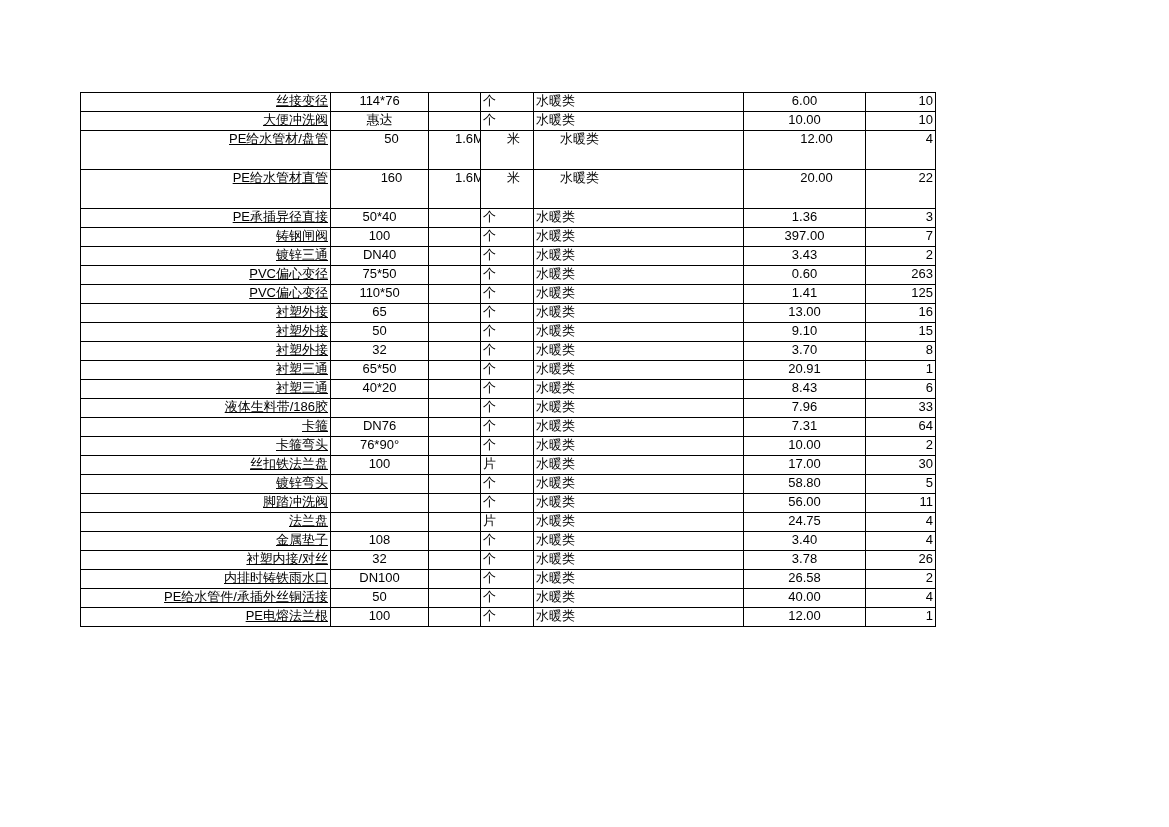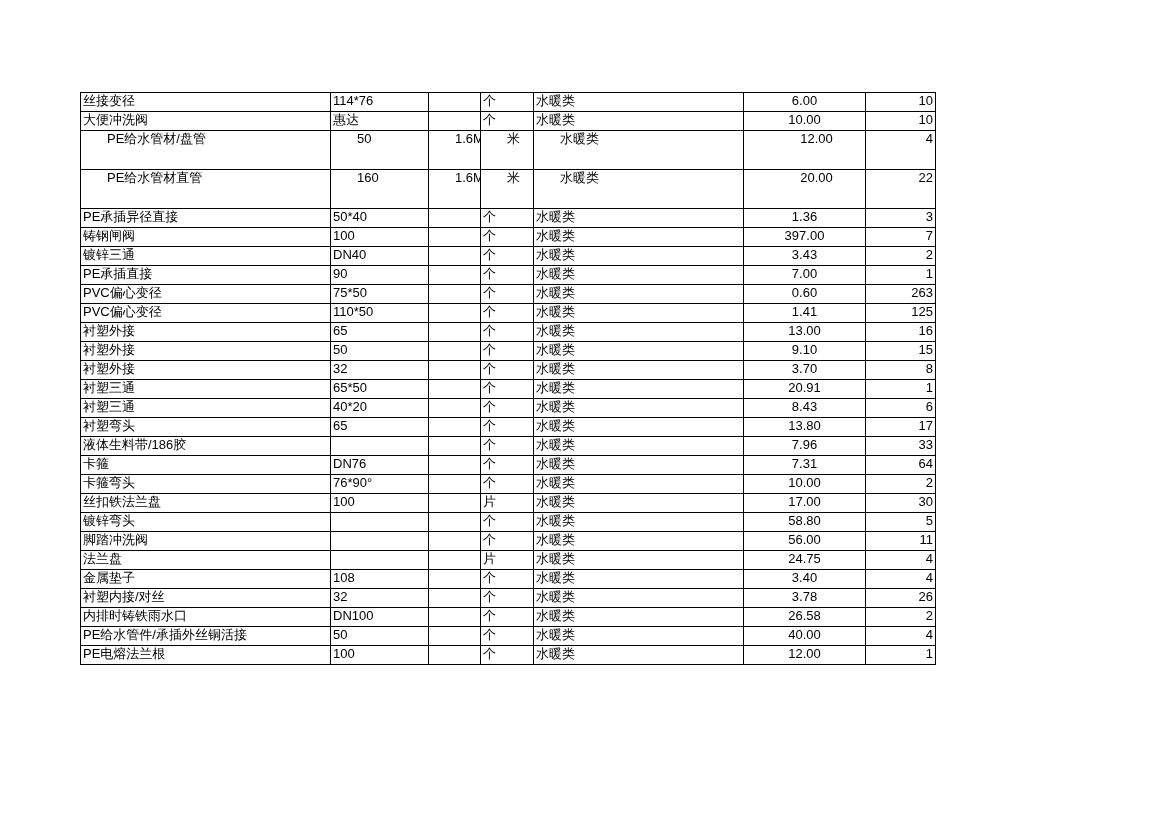--- a/index.html
+++ b/index.html
@@ -29,22 +29,22 @@
   }
   table.grid td {
     border: 1px solid #000000;
     padding: 0 2px;
     height: 18px;
     line-height: 16px;
     vertical-align: top;
     overflow: hidden;
     white-space: nowrap;
   }
-  td.c-name   { width: 245px; text-align: left; }
-  td.c-spec   { width: 93px;  text-align: left; margin-top: 41px; }
+  td.c-name   { width: 245px; text-align: right; text-decoration: underline; }
+  td.c-spec   { width: 93px;  text-align: center; margin-top: 41px; }
   td.c-press  { width: 47px;  text-align: left; white-space: normal; word-break: break-all; margin-top: 6px; }
   td.c-unit   { width: 48px;  text-align: left; }
   td.c-cat    { width: 205px; text-align: left; margin-left: 27px; }
   td.c-price  { width: 117px; text-align: center; padding-right: 3px; }
   td.c-qty    { width: 65px;  text-align: right; padding-right: 3px; }
   tr.tall td { height: 38px; padding-left: 26px; }
 </style>
 </head>
 <body>
 
@@ -108,29 +108,20 @@
         <tr>
           <td class="c-name">镀锌三通</td>
           <td class="c-spec">DN40</td>
           <td class="c-press"></td>
           <td class="c-unit">个</td>
           <td class="c-cat">水暖类</td>
           <td class="c-price">3.43</td>
           <td class="c-qty">2</td>
         </tr>
         <tr>
-          <td class="c-name">PE承插直接</td>
-          <td class="c-spec">90</td>
-          <td class="c-press"></td>
-          <td class="c-unit">个</td>
-          <td class="c-cat">水暖类</td>
-          <td class="c-price">7.00</td>
-          <td class="c-qty">1</td>
-        </tr>
-        <tr>
           <td class="c-name">PVC偏心变径</td>
           <td class="c-spec">75*50</td>
           <td class="c-press"></td>
           <td class="c-unit">个</td>
           <td class="c-cat">水暖类</td>
           <td class="c-price">0.60</td>
           <td class="c-qty">263</td>
         </tr>
         <tr>
           <td class="c-name">PVC偏心变径</td>
@@ -178,29 +169,20 @@
           <td class="c-qty">1</td>
         </tr>
         <tr>
           <td class="c-name">衬塑三通</td>
           <td class="c-spec">40*20</td>
           <td class="c-press"></td>
           <td class="c-unit">个</td>
           <td class="c-cat">水暖类</td>
           <td class="c-price">8.43</td>
           <td class="c-qty">6</td>
-        </tr>
-        <tr>
-          <td class="c-name">衬塑弯头</td>
-          <td class="c-spec">65</td>
-          <td class="c-press"></td>
-          <td class="c-unit">个</td>
-          <td class="c-cat">水暖类</td>
-          <td class="c-price">13.80</td>
-          <td class="c-qty">17</td>
         </tr>
         <tr>
           <td class="c-name">液体生料带/186胶</td>
           <td class="c-spec"></td>
           <td class="c-press"></td>
           <td class="c-unit">个</td>
           <td class="c-cat">水暖类</td>
           <td class="c-price">7.96</td>
           <td class="c-qty">33</td>
         </tr>

